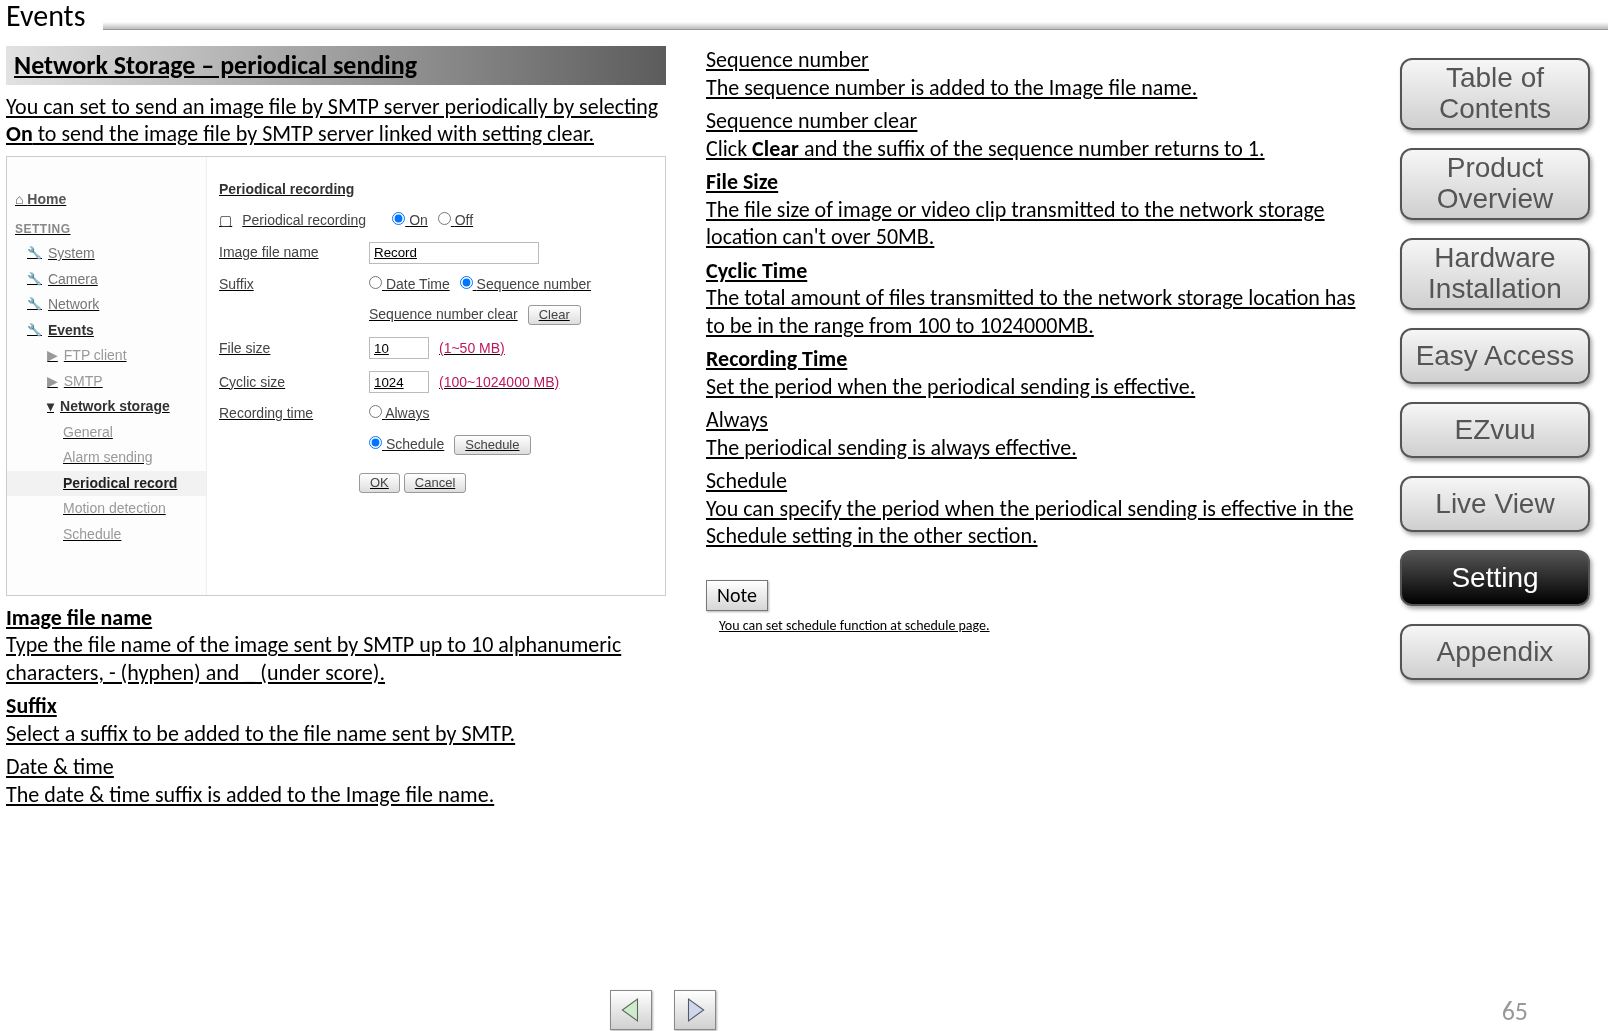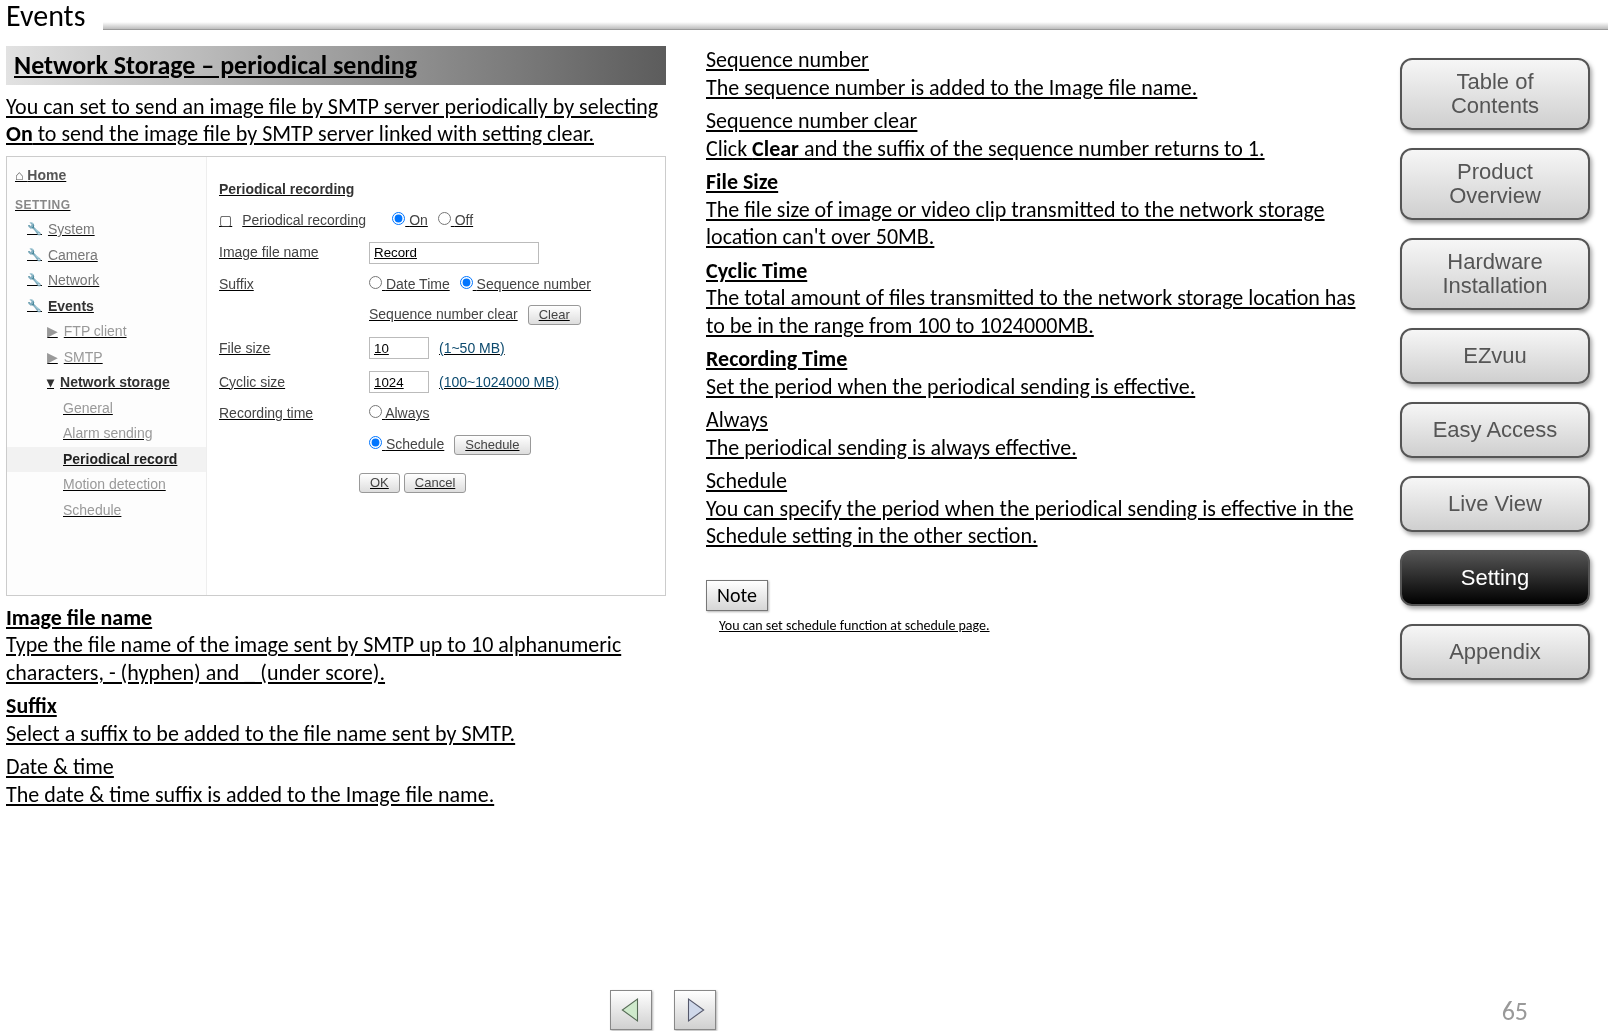--- a/index.html
+++ b/index.html
@@ -68,39 +68,39 @@
     font-size: 14px;
     color: #555;
     margin: 8px 0 8px 0;
   }
   .shot .side {
     width: 200px;
     background: #fdfdfd;
     border-right: 1px solid #eee;
     padding: 6px 0;
   }
-  .side .home { padding: 4px 8px; font-weight: 700; color: #555; }
+  .side .home { padding: 4px 8px; font-weight: 700; color: #555; margin-top: 24px; }
   .side .lbl  { padding: 10px 8px 4px; font-weight: 700; color: #888; letter-spacing: .5px; font-size: 12px; }
   .side .item { padding: 4px 8px 4px 20px; color: #777; display:flex; align-items:center; gap:6px; }
   .side .item.exp { color:#333; font-weight:700; }
   .side .sub  { padding-left: 40px; color:#999; }
   .side .sub.active { font-weight:700; color:#222; background:#f2f2f2; }
   .wrench { font-size: 12px; color:#888; }
 
   .shot .form {
     flex: 1;
     padding: 24px 12px;
     color:#444;
   }
   .form .ftitle { font-weight:700; color:#333; margin-bottom:14px; }
   .form .row { display:flex; align-items:center; gap:10px; margin-bottom:12px; font-size:14px; }
   .form .row .flabel { width: 140px; }
   .form input[type=text]{ height:22px; border:1px solid #bbb; padding:0 4px; }
   .form .btn { display:inline-block; border:1px solid #999; background:linear-gradient(#fff,#ddd); border-radius:3px; padding:1px 10px; font-size:13px; cursor:pointer; }
-  .form .hint { color:#0c4a6e; }
+  .form .hint { color:#be185d; }
   .form .okcancel { margin-top:18px; margin-left:140px; display:flex; gap:4px; }
 
   
   .note {
     display:inline-block;
     border:1px solid #777;
     background: linear-gradient(#fff,#d6d6d6);
     padding: 2px 10px;
     font-size: 20px;
     margin-top: 24px;
@@ -120,21 +120,21 @@
   }
   .nav .navbtn {
     height: 72px;
     border: 2px solid #555;
     border-radius: 12px;
     background: linear-gradient(#f6f6f6,#cfcfcf);
     box-shadow: 2px 3px 4px rgba(0,0,0,.35);
     display:flex; align-items:center; justify-content:center;
     text-align:center;
     font-family: "Comic Sans MS", "Segoe UI", sans-serif;
-    font-size: 22px; color:#555;
+    font-size: 28px; color:#555;
     padding: 0 8px;
     line-height:1.1;
     cursor:pointer;
   }
   .nav .navbtn.small { height: 56px; }
   .nav .navbtn.active {
     background: linear-gradient(#555,#000);
     color:#fff;
   }
 
@@ -301,22 +301,22 @@
 
     <div class="note">Note</div>
     <div class="note-text">You can set schedule function at schedule page.</div>
   </div>
 </div>
 
 <div class="nav">
   <div class="navbtn">Table of Contents</div>
   <div class="navbtn">Product Overview</div>
   <div class="navbtn">Hardware Installation</div>
+  <div class="navbtn small">Easy Access</div>
   <div class="navbtn small">EZvuu</div>
-  <div class="navbtn small">Easy Access</div>
   <div class="navbtn small">Live View</div>
   <div class="navbtn small active">Setting</div>
   <div class="navbtn small">Appendix</div>
 </div>
 
 <div class="arrows">
   <div class="arrow-btn">
     <svg viewBox="0 0 24 24">
         <polygon points="18,2 18,22 4,12" fill="#cfeacc" stroke="#556b55"></polygon>
       </svg>

